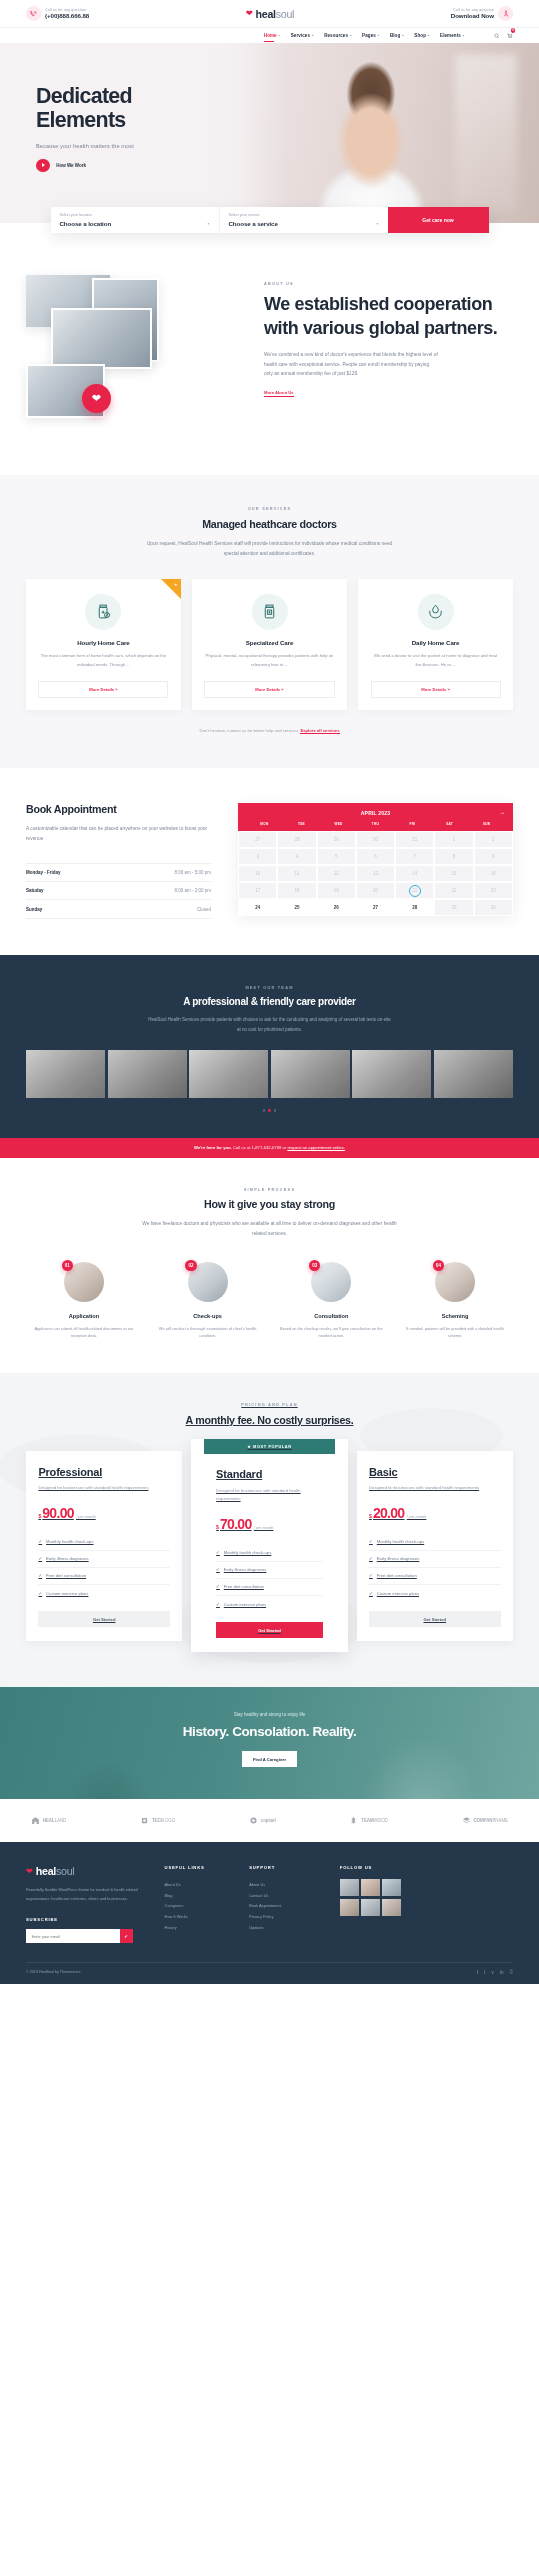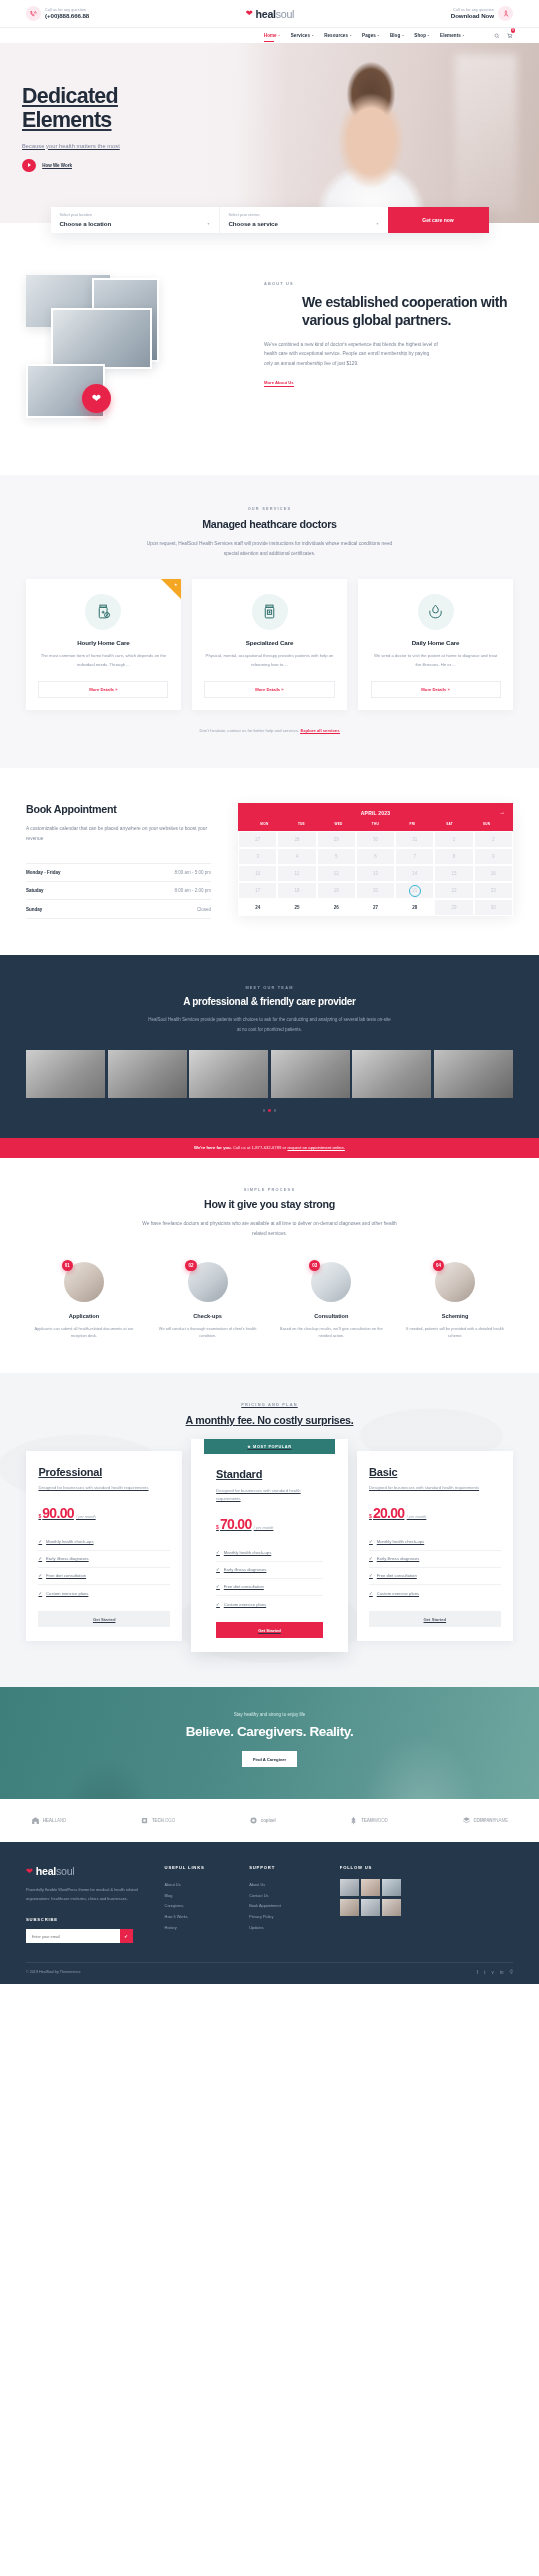--- a/index.html
+++ b/index.html
@@ -50,21 +50,21 @@
      background:
        radial-gradient(ellipse 51px 73px at 169px 98px, #eac8b2 0%, #eac8b2 45%, transparent 66%),
        radial-gradient(ellipse 73px 67px at 169px 169px, #ffffff 0%, #f3f3f5 60%, transparent 75%),
        radial-gradient(ellipse 34px 45px at 169px 51px, #5e4334 0%, #6d4f3c 55%, transparent 72%),
        linear-gradient(100deg,#efe7e6 0%, #e8dedd 30%, #dfd2cf 60%, #cdbcb6 100%);
   }
   .hero-photo:before{content:"";position:absolute;left:0;top:0;width:84px;height:180px;
      background:linear-gradient(90deg,#f6f2f4 0%, rgba(246,242,244,.85) 40%, rgba(246,242,244,0) 100%);}
   .hero-photo:after{content:"";position:absolute;right:22.5px;top:11.2px;width:62px;height:157px;
      background:linear-gradient(180deg,rgba(255,255,255,.45),rgba(255,255,255,.1));filter:blur(4.5px);}
-  .hero-inner { position:relative; padding:42px 0 0 22px; z-index:2;text-decoration:underline; }
+  .hero-inner { position:relative; padding:42px 0 0 36px; z-index:2; }
   .hero h1 { font-size:21.4px; line-height:1.12; font-weight:700; color:#212b39; letter-spacing:-0.7px; }
   .hero-sub { font-size:5.6px; color:#79829a; margin-top:10px; letter-spacing:0.1px;}
   .hero-play { display:flex; align-items:center; gap:6.7px; margin-top:10px; cursor:pointer; }
   .play-btn { width:13.5px; height:13.5px; border-radius:50%; background:#e8234a; display:flex;
               align-items:center; justify-content:center; }
   .play-btn:after { content:""; border-left:3.9px solid #fff; border-top:2.5px solid transparent;
                     border-bottom:2.5px solid transparent; margin-left:1.1px; }
   .hero-play-txt { font-size:4.5px; font-weight:700; color:#24303f; }
 
   
@@ -89,22 +89,22 @@
   .ai3 { left:0; top:91px; width:79px; height:54px;
          background:linear-gradient(135deg,#d8dee3,#aab5bf 60%,#8896a2); border:2.8px solid #fff;}
   .ai4 { left:66px; top:4.5px; width:67px; height:84px;
          background:linear-gradient(150deg,#cfd7dd,#9fabb6 60%,#7e8d9a); border:2.8px solid #fff;}
   .ai-badge { position:absolute; left:56px; top:111px; width:29px; height:29px; border-radius:50%;
               background:#e8234a; display:flex; align-items:center; justify-content:center;
               box-shadow:0 3.4px 9px rgba(232,35,74,.35); color:#fff; font-size:11.2px; }
   .about-txt { flex:1; padding-top:7.9px; }
   .eyebrow { font-size:3.9px; font-weight:700; letter-spacing:1.2px; color:#8f99ab;
              text-transform:uppercase; }
-  .about-txt h2 { font-size:14px; line-height:1.32; font-weight:700; color:#212b39;
-                  letter-spacing:-0.4px; margin-top:6.7px;margin-left:38px; }
+  .about-txt h2 { font-size:18px; line-height:1.32; font-weight:700; color:#212b39;
+                  letter-spacing:-0.4px; margin-top:6.7px; }
   .about-p { font-size:4.8px; line-height:2; color:#7c8597; margin-top:10px; max-width:174px; }
   .link-red { display:inline-block; margin-top:11.2px; font-size:4.2px; font-weight:700;
               color:#e8234a; border-bottom:0.6px solid #e8234a; padding-bottom:1.1px; cursor:pointer;}
 
   
   .services { background:#f7f7f9; padding:31px 0 35px; }
   .sec-head { text-align:center; }
   .sec-head h2 { font-size:10.7px; font-weight:700; color:#212b39; letter-spacing:-0.3px; margin-top:6.7px; }
   .sec-head p { font-size:4.8px; line-height:2.1; color:#7c8597; margin:9px auto 0; width:258px; }
   .cards { display:flex; gap:11.2px; margin-top:20px; padding:0 26px; }
@@ -705,21 +705,21 @@
             </div>
         </div>
         <span class="plan-btn">Get Started</span>
       </div>
     </div>
   </div>
 
   <div class="quote">
     <div class="quote-in">
       <div class="quote-sub">Stay healthy and strong to enjoy life</div>
-      <div class="quote-h">Believe. Caregivers. Reality.</div>
+      <div class="quote-h">History. Consolation. Reality.</div>
       <span class="quote-btn">Find A Caregiver</span>
     </div>
   </div>
 
   <div class="brands">
     <div class="brand">
       <svg viewBox="0 0 24 24">
           <path d="M3 21V9l9-6 9 6v12h-6v-6h-6v6z"></path>
         </svg>
       <span><b>HEAL</b><i>LAND</i></span>

